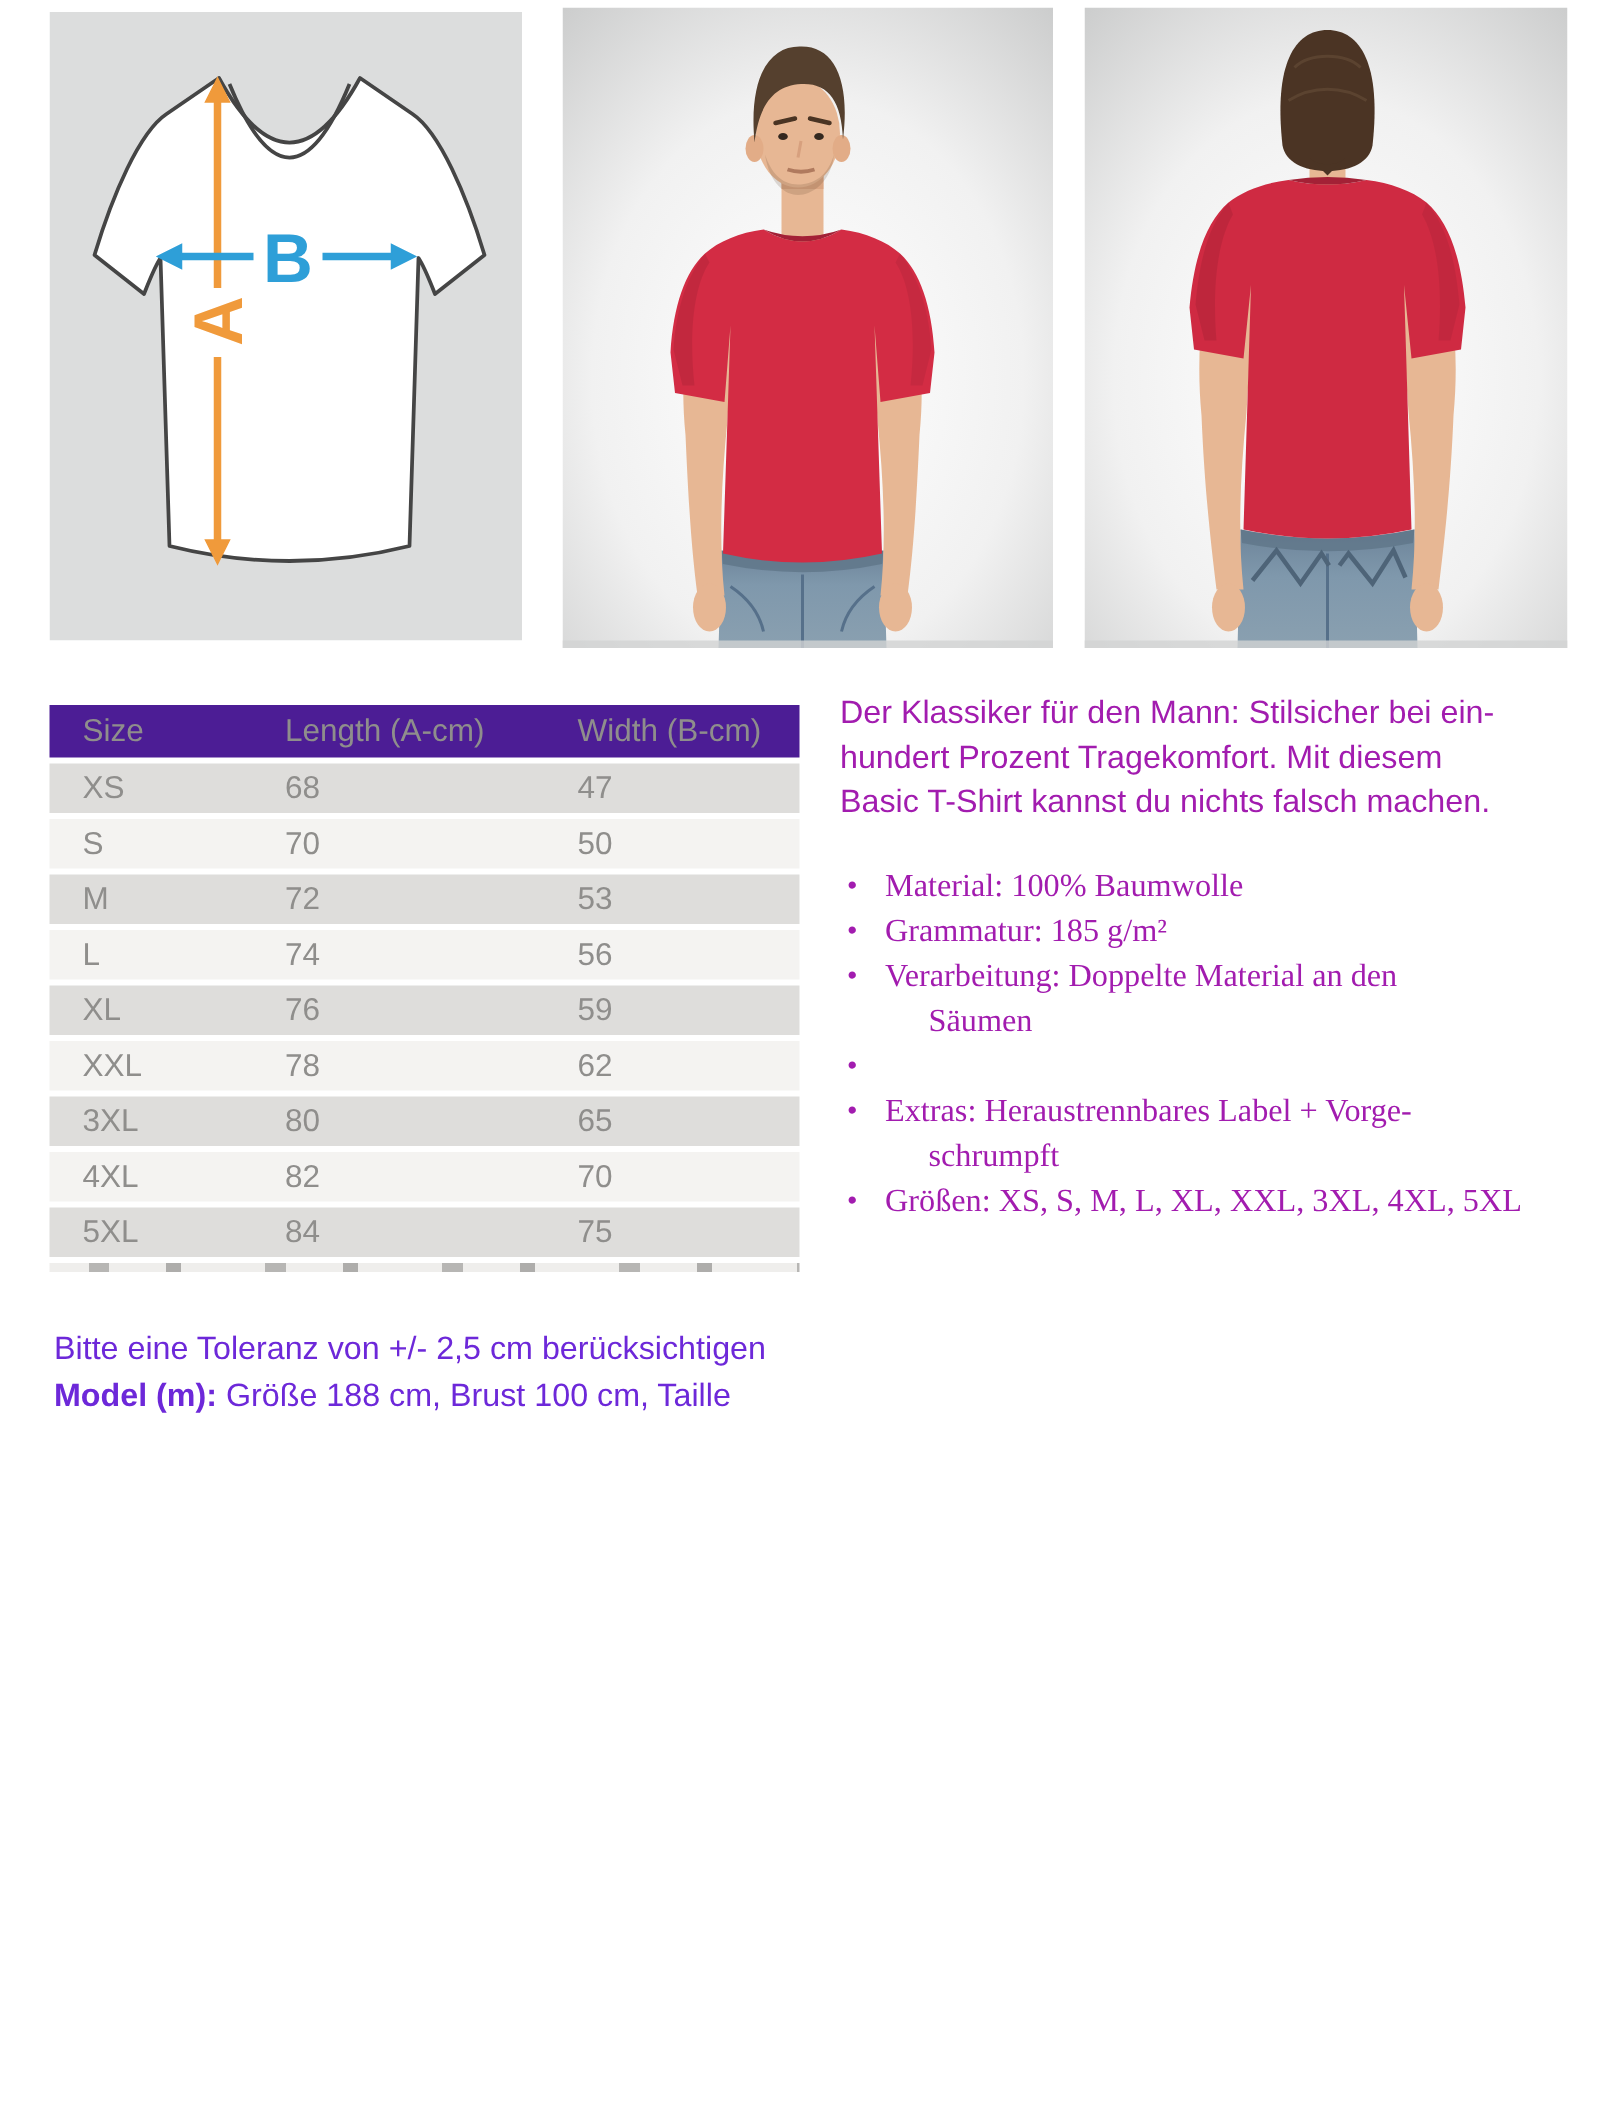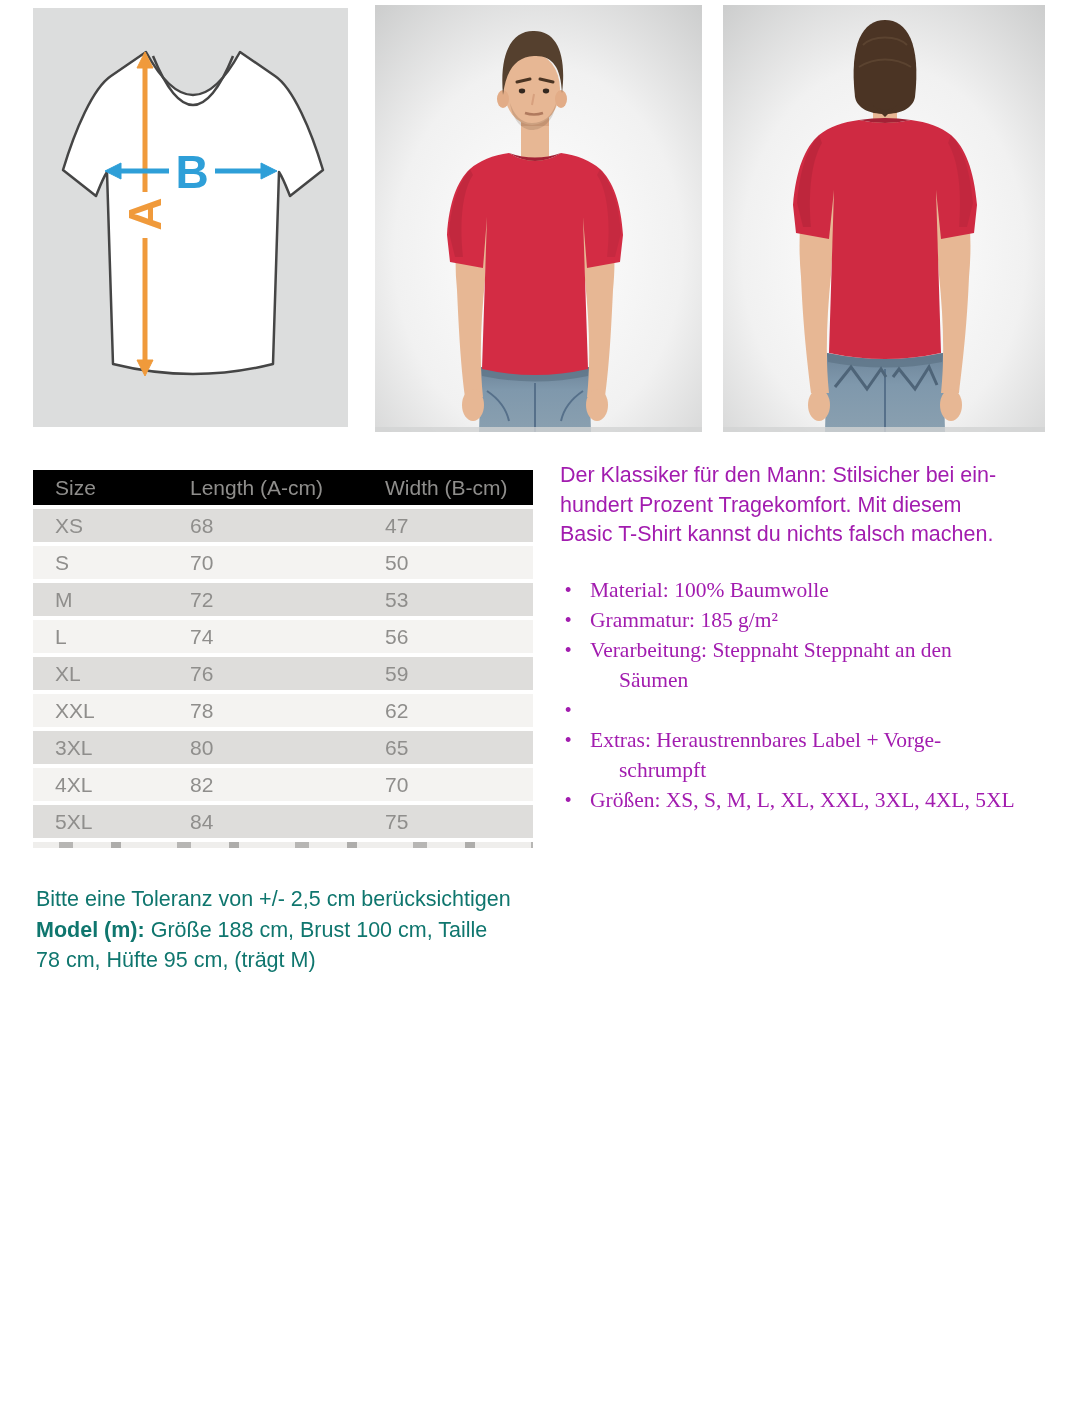--- a/index.html
+++ b/index.html
@@ -8,39 +8,39 @@
 
   
   .size-diagram{position:absolute;left:33px;top:8px;width:315px;height:419px;}
   .photo-front{position:absolute;left:375px;top:5px;width:327px;height:427px;}
   .photo-back{position:absolute;left:723px;top:5px;width:322px;height:427px;}
   .size-diagram svg,.photo-front svg,.photo-back svg{display:block;width:100%;height:100%;}
 
   
   .size-table{position:absolute;left:33px;top:470px;width:500px;font-size:21px;color:#8f8e8c;}
   .t-head,.t-row{display:grid;grid-template-columns:135px 195px 170px;align-items:center;}
-  .t-head{height:35px;background:#000000;}
+  .t-head{height:35px;background:#4c1d95;}
   .t-row{height:33px;margin-top:4px;background:#f4f3f1;}
   .t-rows .t-row:nth-child(odd){background:#dedddb;}
   .t-head>div,.t-row>div{padding-left:22px;white-space:nowrap;}
   .t-sliver{height:6px;margin-top:4px;background:
       repeating-linear-gradient(90deg,#efeeec 0 26px,#b7b6b4 26px 40px,#efeeec 40px 78px,
       #aeadab 78px 88px,#efeeec 88px 118px);}
 
   
   .description{position:absolute;left:560px;top:461px;width:505px;color:#a21caf;font-size:21.5px;}
   .desc-line{line-height:29.5px;}
   .bullets{margin-top:25px;list-style:none;padding:0;}
   .bullet-item{display:flex;}
   .bullet-dot{width:25px;flex:0 0 25px;padding-left:5px;line-height:30px;font-size:18px;}
   .bullet-text{line-height:30px;font-family:Liberation Serif, serif;}
   .wrap-line{padding-left:5px;margin-left:24px;}
 
   
-  .bottom-note{position:absolute;left:36px;top:884px;width:560px;color:#0f766e;
+  .bottom-note{position:absolute;left:36px;top:884px;width:560px;color:#6d28d9;
                font-size:21.5px;line-height:30.5px;}
   .bold{font-weight:bold;}
   .pre{white-space:pre-wrap;}
 
   svg text{font-family:"Liberation Sans",sans-serif;}
 </style>
 </head>
 <body>
 
 <div class="page">
@@ -258,21 +258,21 @@
         <span class="bullet-dot">•</span>
         <span class="bullet-text"><span>Material: 100% Baumwolle</span></span>
       </li>
       <li class="bullet-item">
         <span class="bullet-dot">•</span>
         <span class="bullet-text"><span>Grammatur: 185 g/m²</span></span>
       </li>
       <li class="bullet-item">
         <span class="bullet-dot">•</span>
         <span class="bullet-text">
-          <div>Verarbeitung: Steppnaht Steppnaht an den</div>
+          <div>Verarbeitung: Doppelte Material an den</div>
           <div class="wrap-line">Säumen</div>
         </span>
       </li>
       <li class="bullet-item">
         <span class="bullet-dot">•</span>
       </li>
       <li class="bullet-item">
         <span class="bullet-dot">•</span>
         <span class="bullet-text">
           <div>Extras: Heraustrennbares Label + Vorge-</div>
@@ -284,16 +284,15 @@
         <span class="bullet-text"><span>Größen: XS, S, M, L, XL, XXL, 3XL, 4XL, 5XL</span></span>
       </li>
     </ul>
   </div>
 
   <div class="bottom-note">
     <div>Bitte eine Toleranz von +/- 2,5 cm berücksichtigen</div>
     <div>
       <span class="bold">Model (m):</span><span class="pre"> Größe 188 cm, Brust 100 cm, Taille</span>
     </div>
-    <div>78 cm, Hüfte 95 cm, (trägt M)</div>
   </div>
 
 </div>
 
 </body></html>

